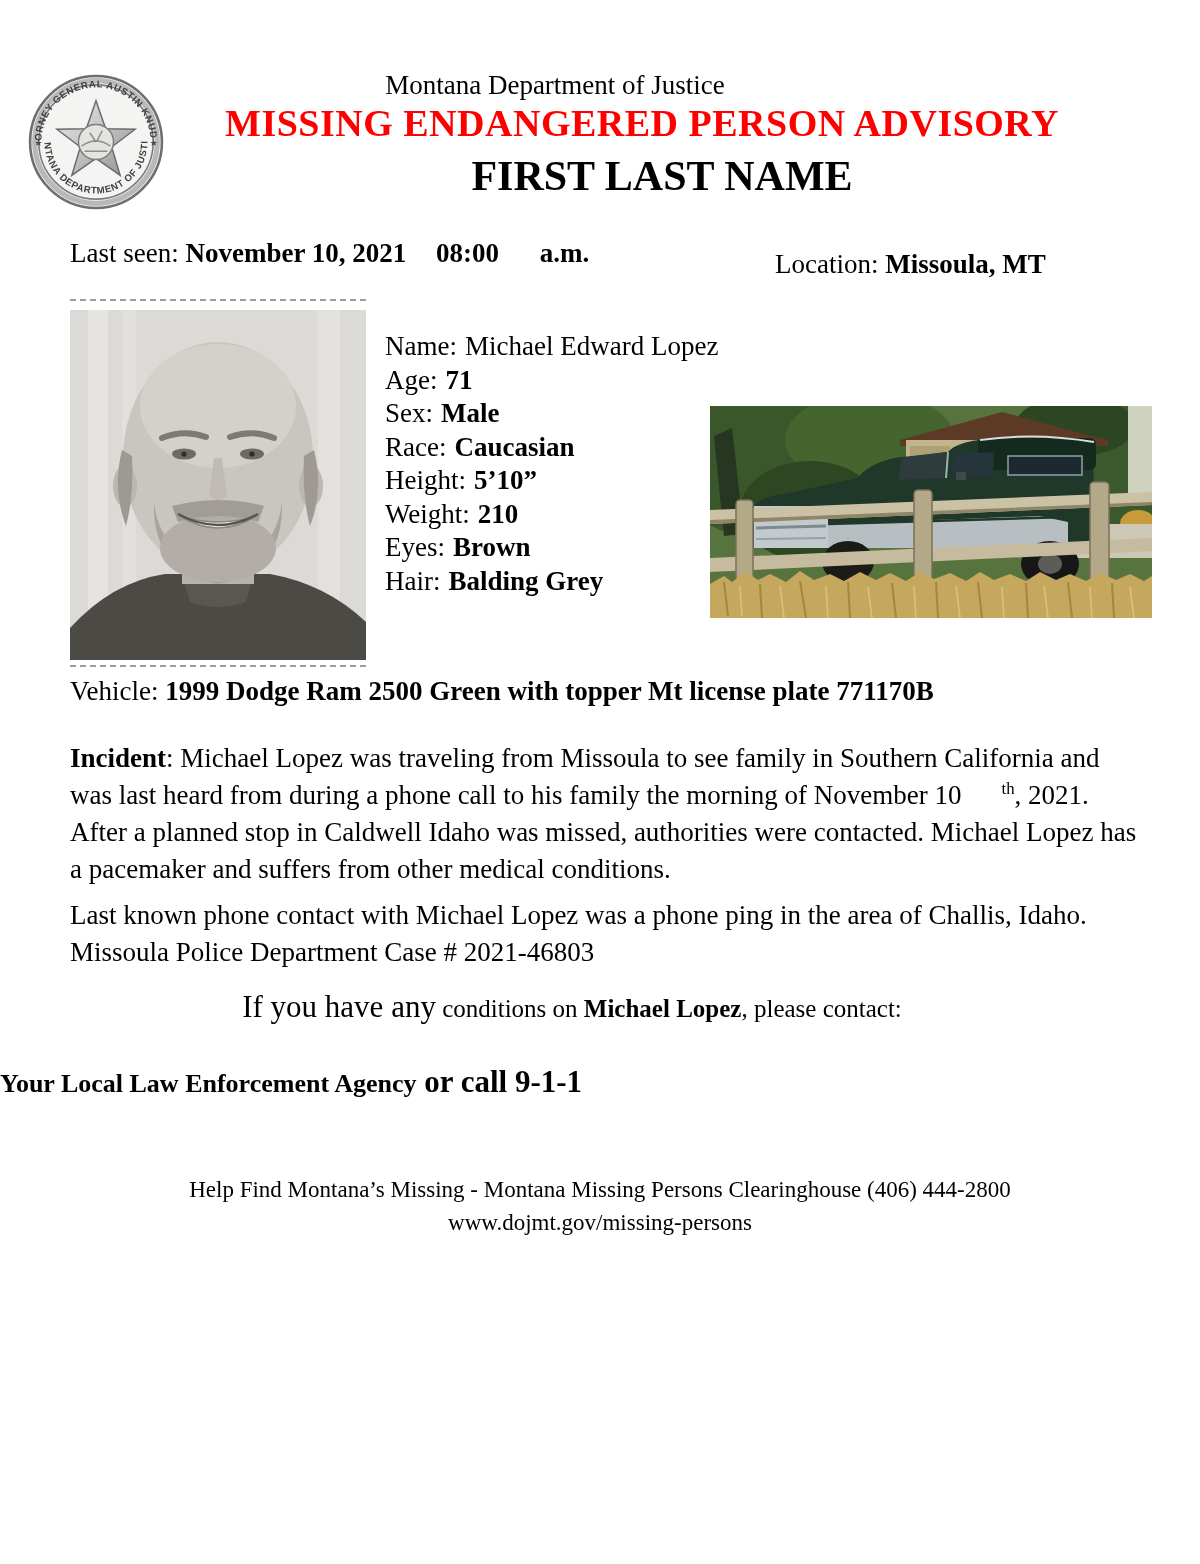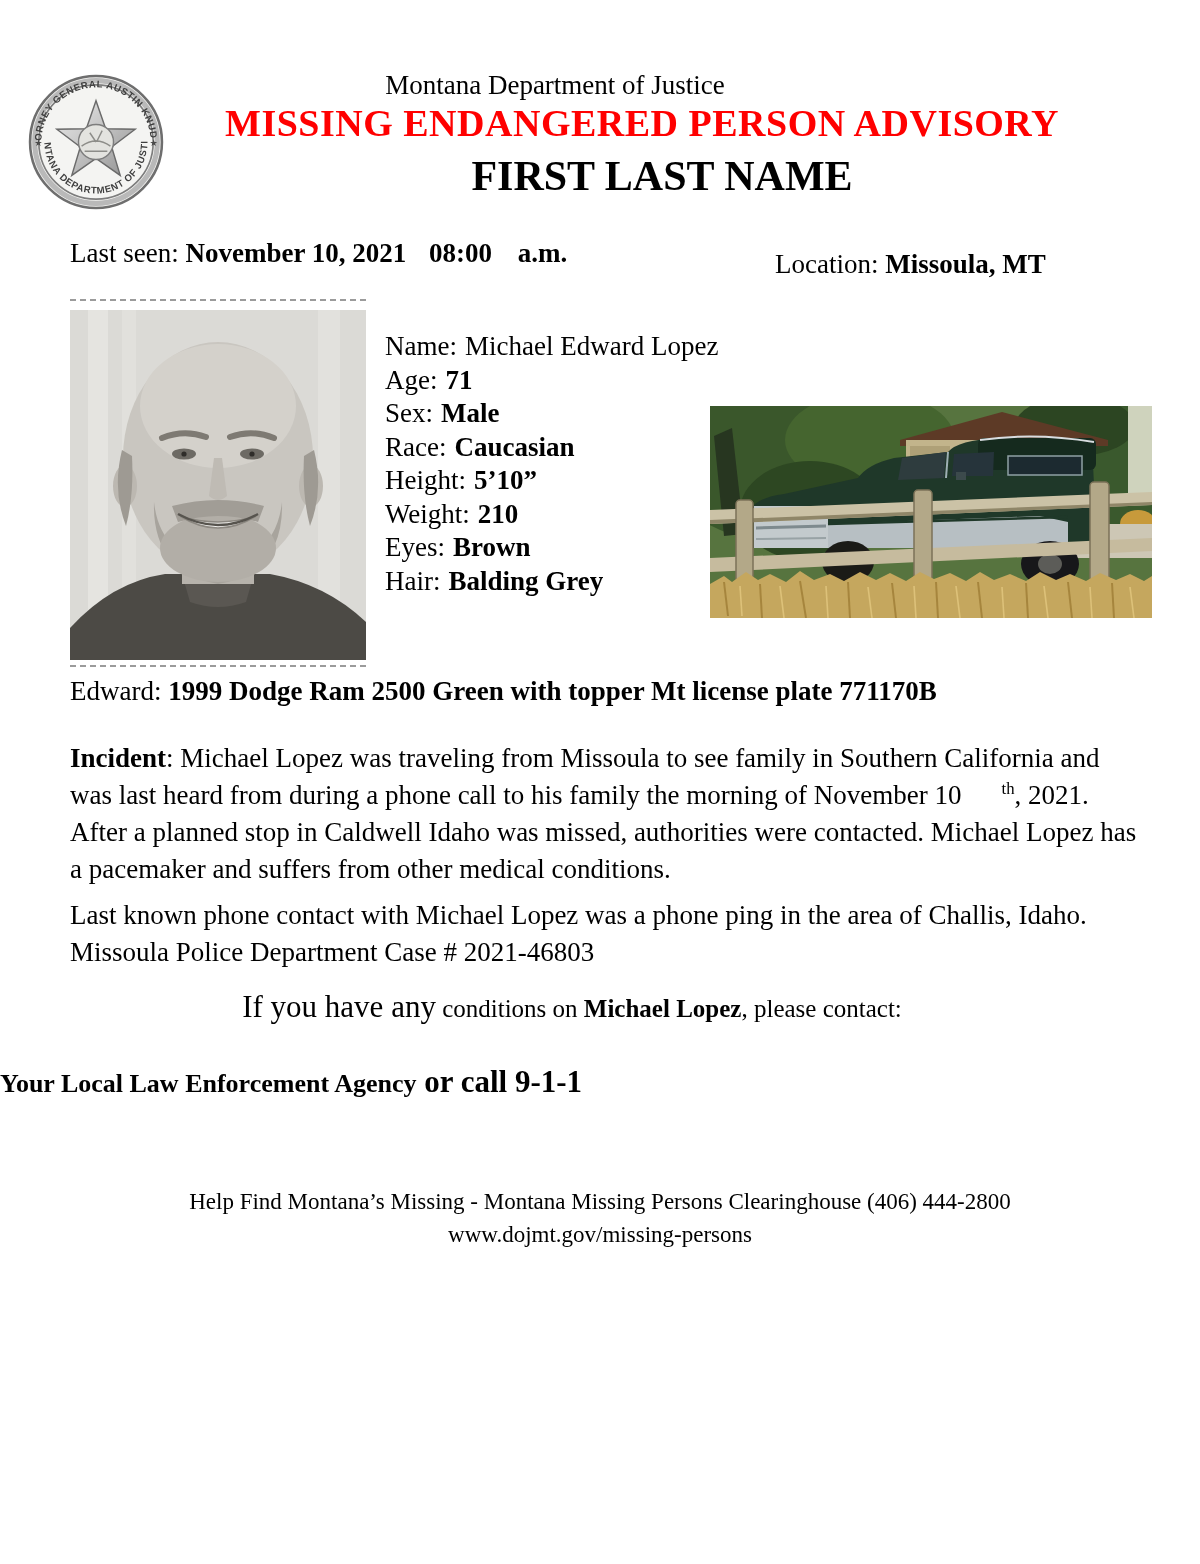--- a/index.html
+++ b/index.html
@@ -23,22 +23,22 @@
     letter-spacing:0.5px;
   }
   .hdr-name {
     position:absolute; top:152px; left:0; width:100%;
     text-align:center; font-size:42px; font-weight:bold; transform:translateX(62px);
   }
 
   
   .row-lastseen { position:absolute; top:238px; left:70px; right:40px; font-size:27px; }
   .row-lastseen .b { font-weight:bold; }
-  .ls-time { margin-left:16px; font-weight:bold; }
-  .ls-ampm { margin-left:19px; font-weight:bold; }
+  .ls-time { margin-left:23px; font-weight:bold; }
+  .ls-ampm { margin-left:34px; font-weight:bold; }
   .ls-loc { position:absolute; left:705px; top:0;margin-top:11px; }
 
   
   .photo-wrap { position:absolute; left:70px; top:299px; width:296px; }
   .scan-dash { height:0; border-top:2px dashed #9b9b9b; }
   .photo-wrap svg { display:block; margin-top:9px; margin-bottom:5px; }
 
   .details { position:absolute; left:385px; top:330px; font-size:27px; }
   .detail-row { line-height:33.5px; }
   .detail-row .dv { font-weight:bold; margin-left:8px; }
@@ -58,21 +58,21 @@
 
   .callout { position:absolute; top:989px; left:0; width:100%; text-align:center; transform:translateX(-28px); }
   .callout .lead { font-size:31px; }
   .callout .mid, .callout .tail { font-size:25px; }
   .callout .nm { font-size:25px; font-weight:bold; }
 
   .agency-callout { position:absolute; top:1064px; left:0; width:100%; text-align:left; }
   .agency-callout .bold-part { font-size:26px; font-weight:bold; }
   .agency-callout .call-part { font-size:31px; font-weight:bold; }
 
-  .footer { position:absolute; top:1173px; left:0; width:100%; text-align:center; font-size:23px; line-height:33px;margin-top:12px; }
+  .footer { position:absolute; top:1173px; left:0; width:100%; text-align:center; font-size:23px; line-height:33px; }
 </style>
 </head>
 <body>
 
 <div class="page">
 
   <svg class="seal" viewBox="0 0 132 132" aria-hidden="true">
     <defs>
       <linearGradient id="starGrad" x1="0" y1="0" x2="1" y2="1">
         <stop offset="0" stop-color="#ececec"></stop>
@@ -251,21 +251,21 @@
       <line x1="206" y1="212" x2="204" y2="180"></line>
         <line x1="250" y1="212" x2="246" y2="180"></line>
       <line x1="294" y1="212" x2="292" y2="181"></line>
         <line x1="338" y1="212" x2="334" y2="180"></line>
       <line x1="382" y1="212" x2="380" y2="181"></line>
         <line x1="424" y1="212" x2="420" y2="181"></line>
     </g>
   </svg>
 
   <div class="vehicle-line">
-    <span>Edward:</span>
+    <span>Vehicle:</span>
     <span class="b">1999 Dodge Ram 2500 Green with topper Mt license plate 771170B</span>
   </div>
 
   <div class="para incident">
     <span class="b">Incident</span><span>: Michael Lopez was traveling from Missoula to see family in Southern California and was last heard from during a phone call to his family the morning of November 10</span><sup>th</sup><span>, 2021. After a planned stop in Caldwell Idaho was missed, authorities were contacted. Michael Lopez has a pacemaker and suffers from other medical conditions.</span>
   </div>
 
   <div class="para phone">
     <div>Last known phone contact with Michael Lopez was a phone ping in the area of Challis, Idaho.</div>
     <div>Missoula Police Department Case # 2021-46803</div>

